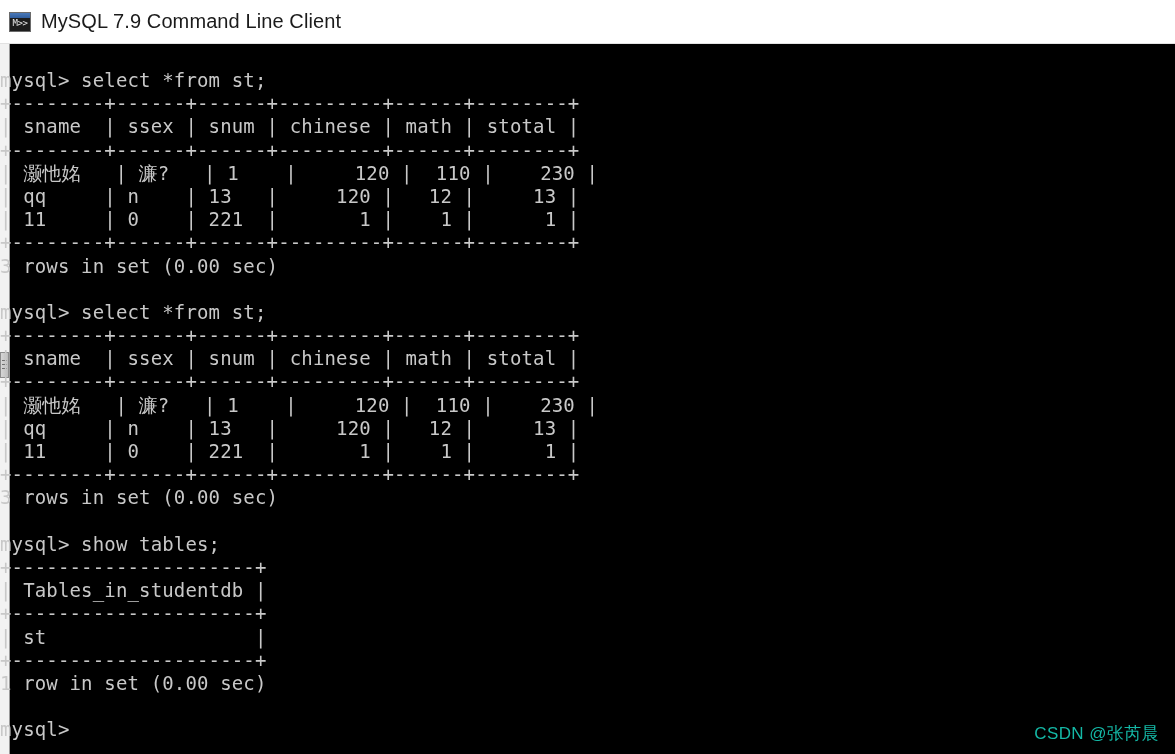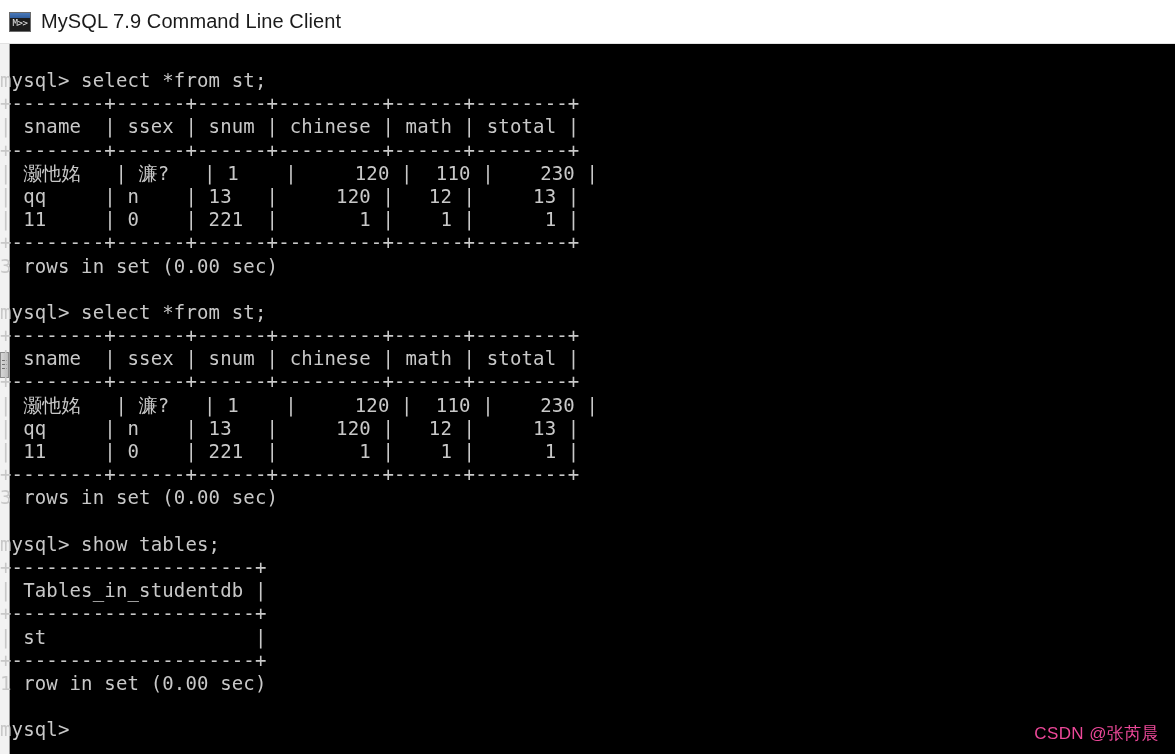--- a/index.html
+++ b/index.html
@@ -139,21 +139,21 @@
   .term .line {
     height: 23.2px;
     white-space: pre;
   }
   .term .line.blank { color: transparent; }
 
   .watermark {
     position: absolute;
     right: 16px;
     bottom: 9px;
-    color: #ec4899;
+    color: #14b8a6;
     font-family: "Liberation Sans", sans-serif;
     font-size: 17px;
     letter-spacing: 0.4px;
     white-space: nowrap;
   }
 </style>
 </head>
 <body>
 
 <div class="window">

